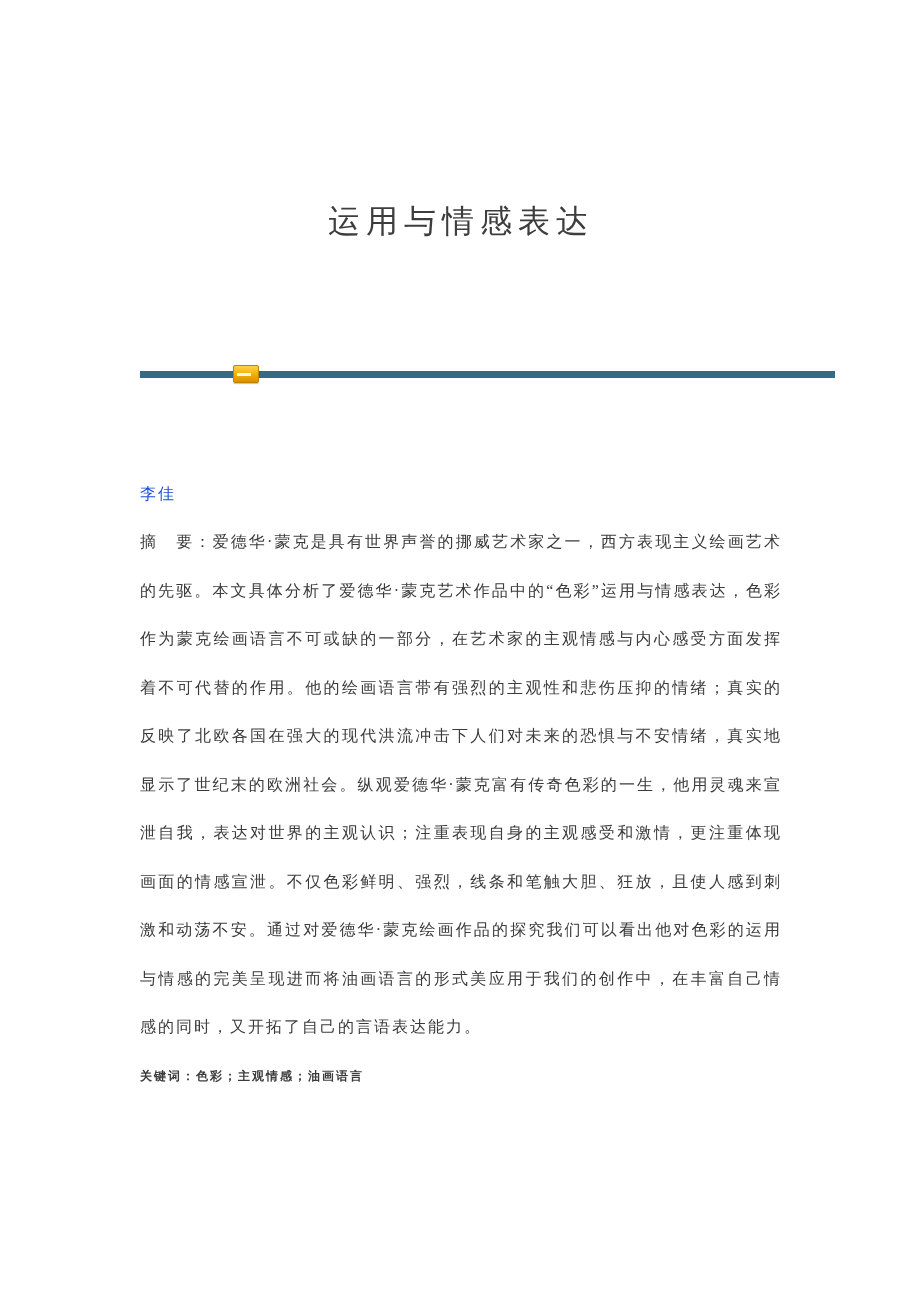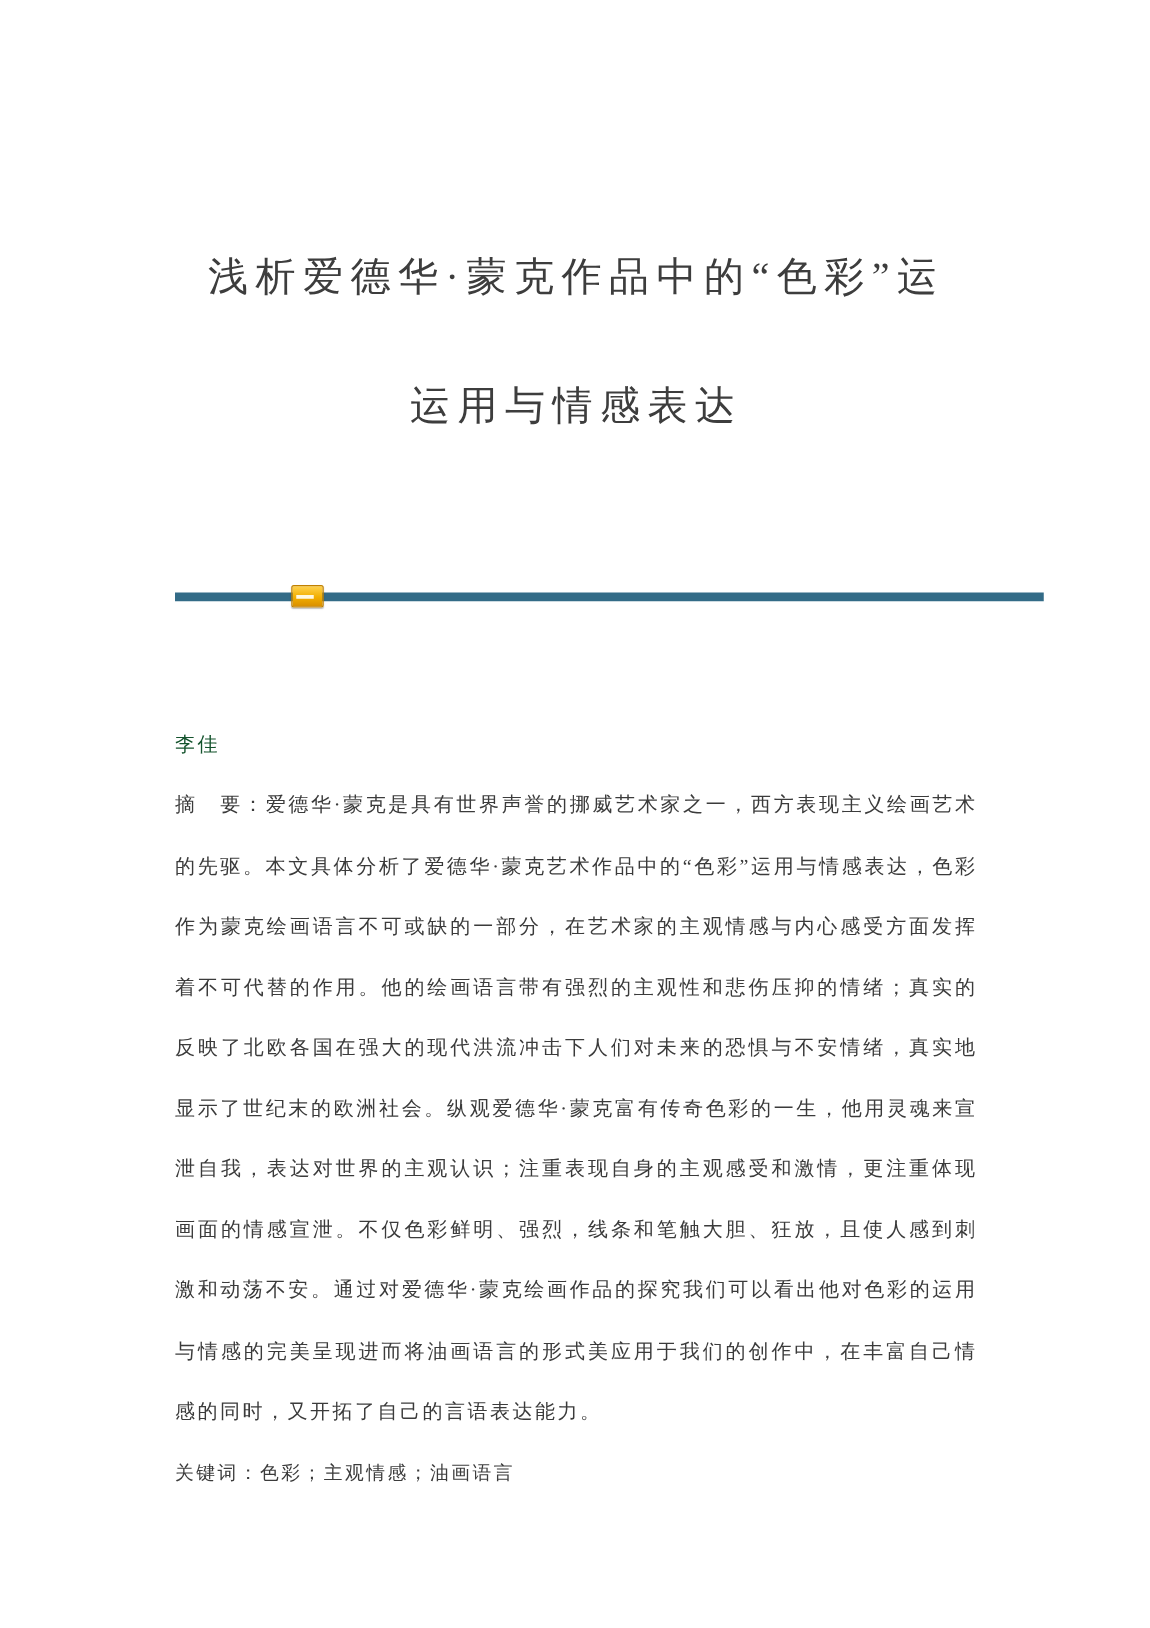--- a/index.html
+++ b/index.html
@@ -51,45 +51,45 @@
   .divider-icon::after {
     content: "";
     position: absolute;
     left: 3px; top: 7px;
     width: 14px; height: 3px;
     background: #fff8e1;
   }
   .author {
     margin-top: 92px;
     font-size: 16px;
-    color: #14532d;
+    color: #1d4ed8;
     letter-spacing: 2px;
     line-height: 48px;
   }
   .abstract {
     font-size: 16px;
     color: #3b3b3b;
     letter-spacing: 2px;
     line-height: 48.5px;
     text-align: justify;
   }
   .keywords {
-    font-size: 15px;
+    font-size: 12px;
     color: #3b3b3b;
     letter-spacing: 2px;
     line-height: 48.5px;
+    font-weight: bold;
   }
 </style>
 </head>
 <body>
 
 <div class="page">
 
   <h1 class="doc-title">
-    <span class="title-line">浅析爱德华·蒙克作品中的“色彩”运</span>
     <span class="title-line">运用与情感表达</span>
   </h1>
 
   <div class="divider-row">
     <div class="divider-line"></div>
     <span class="divider-icon"></span>
   </div>
 
   <p class="author">李佳</p>
 

